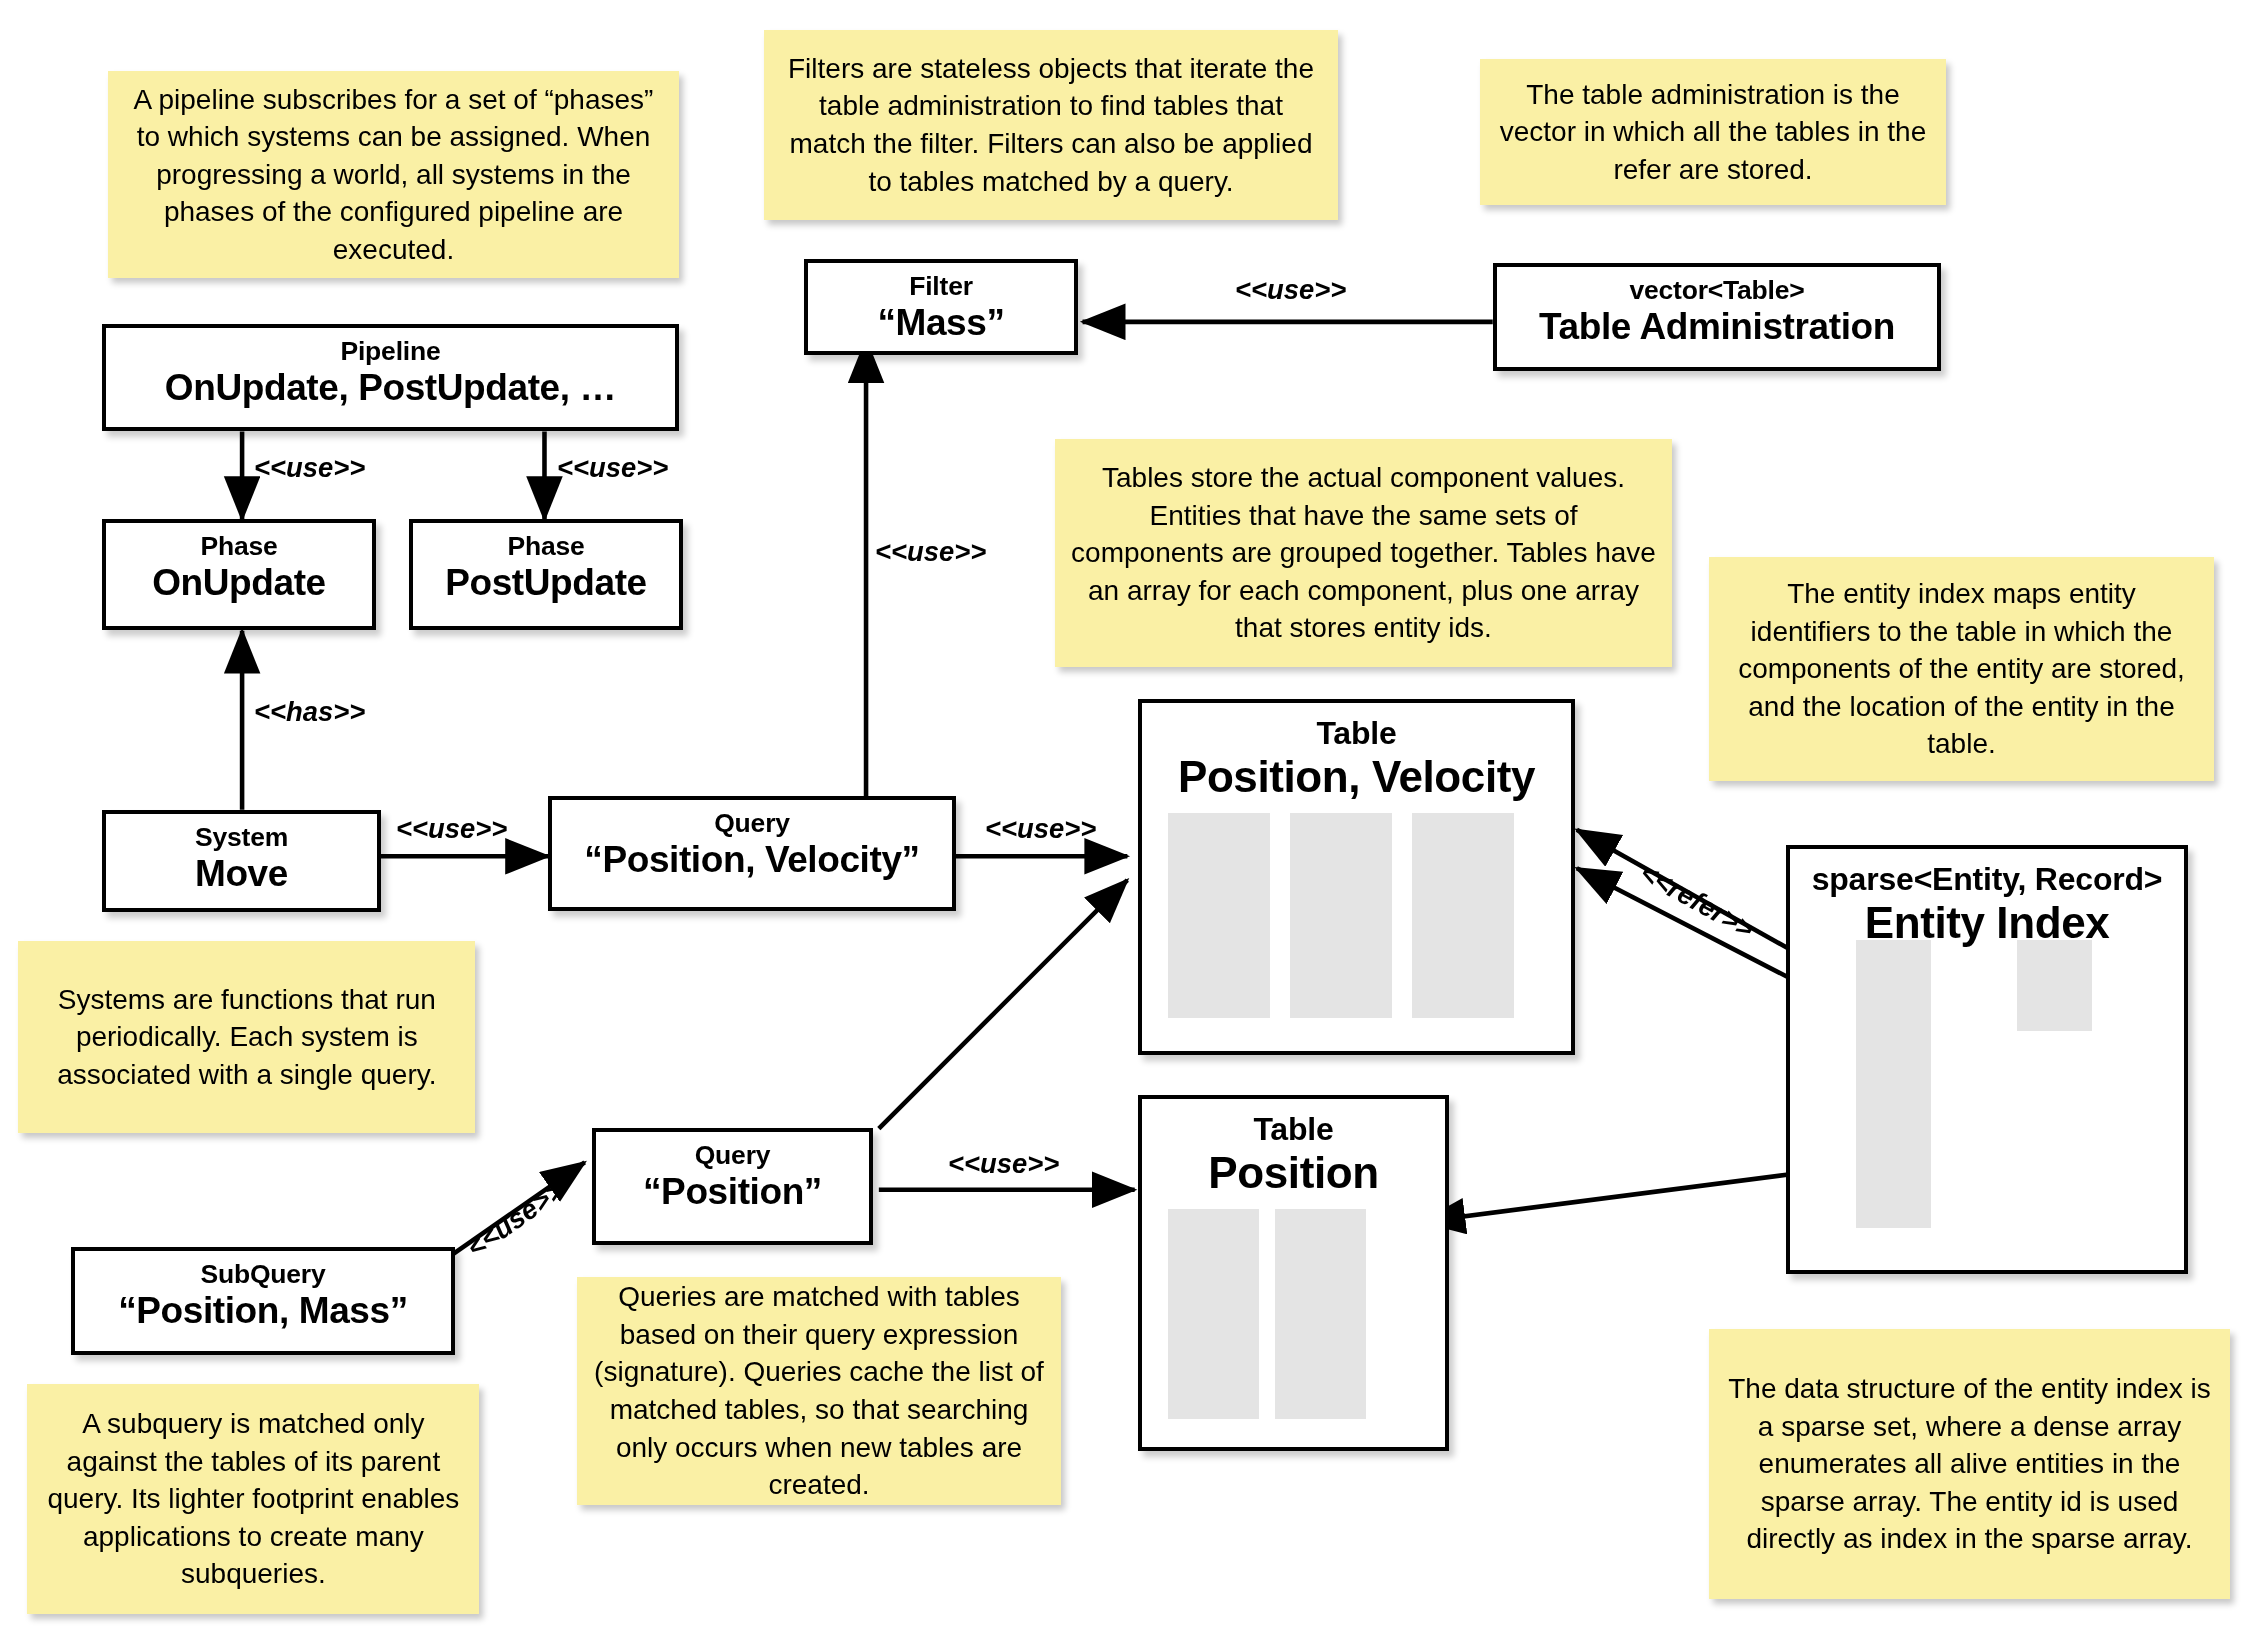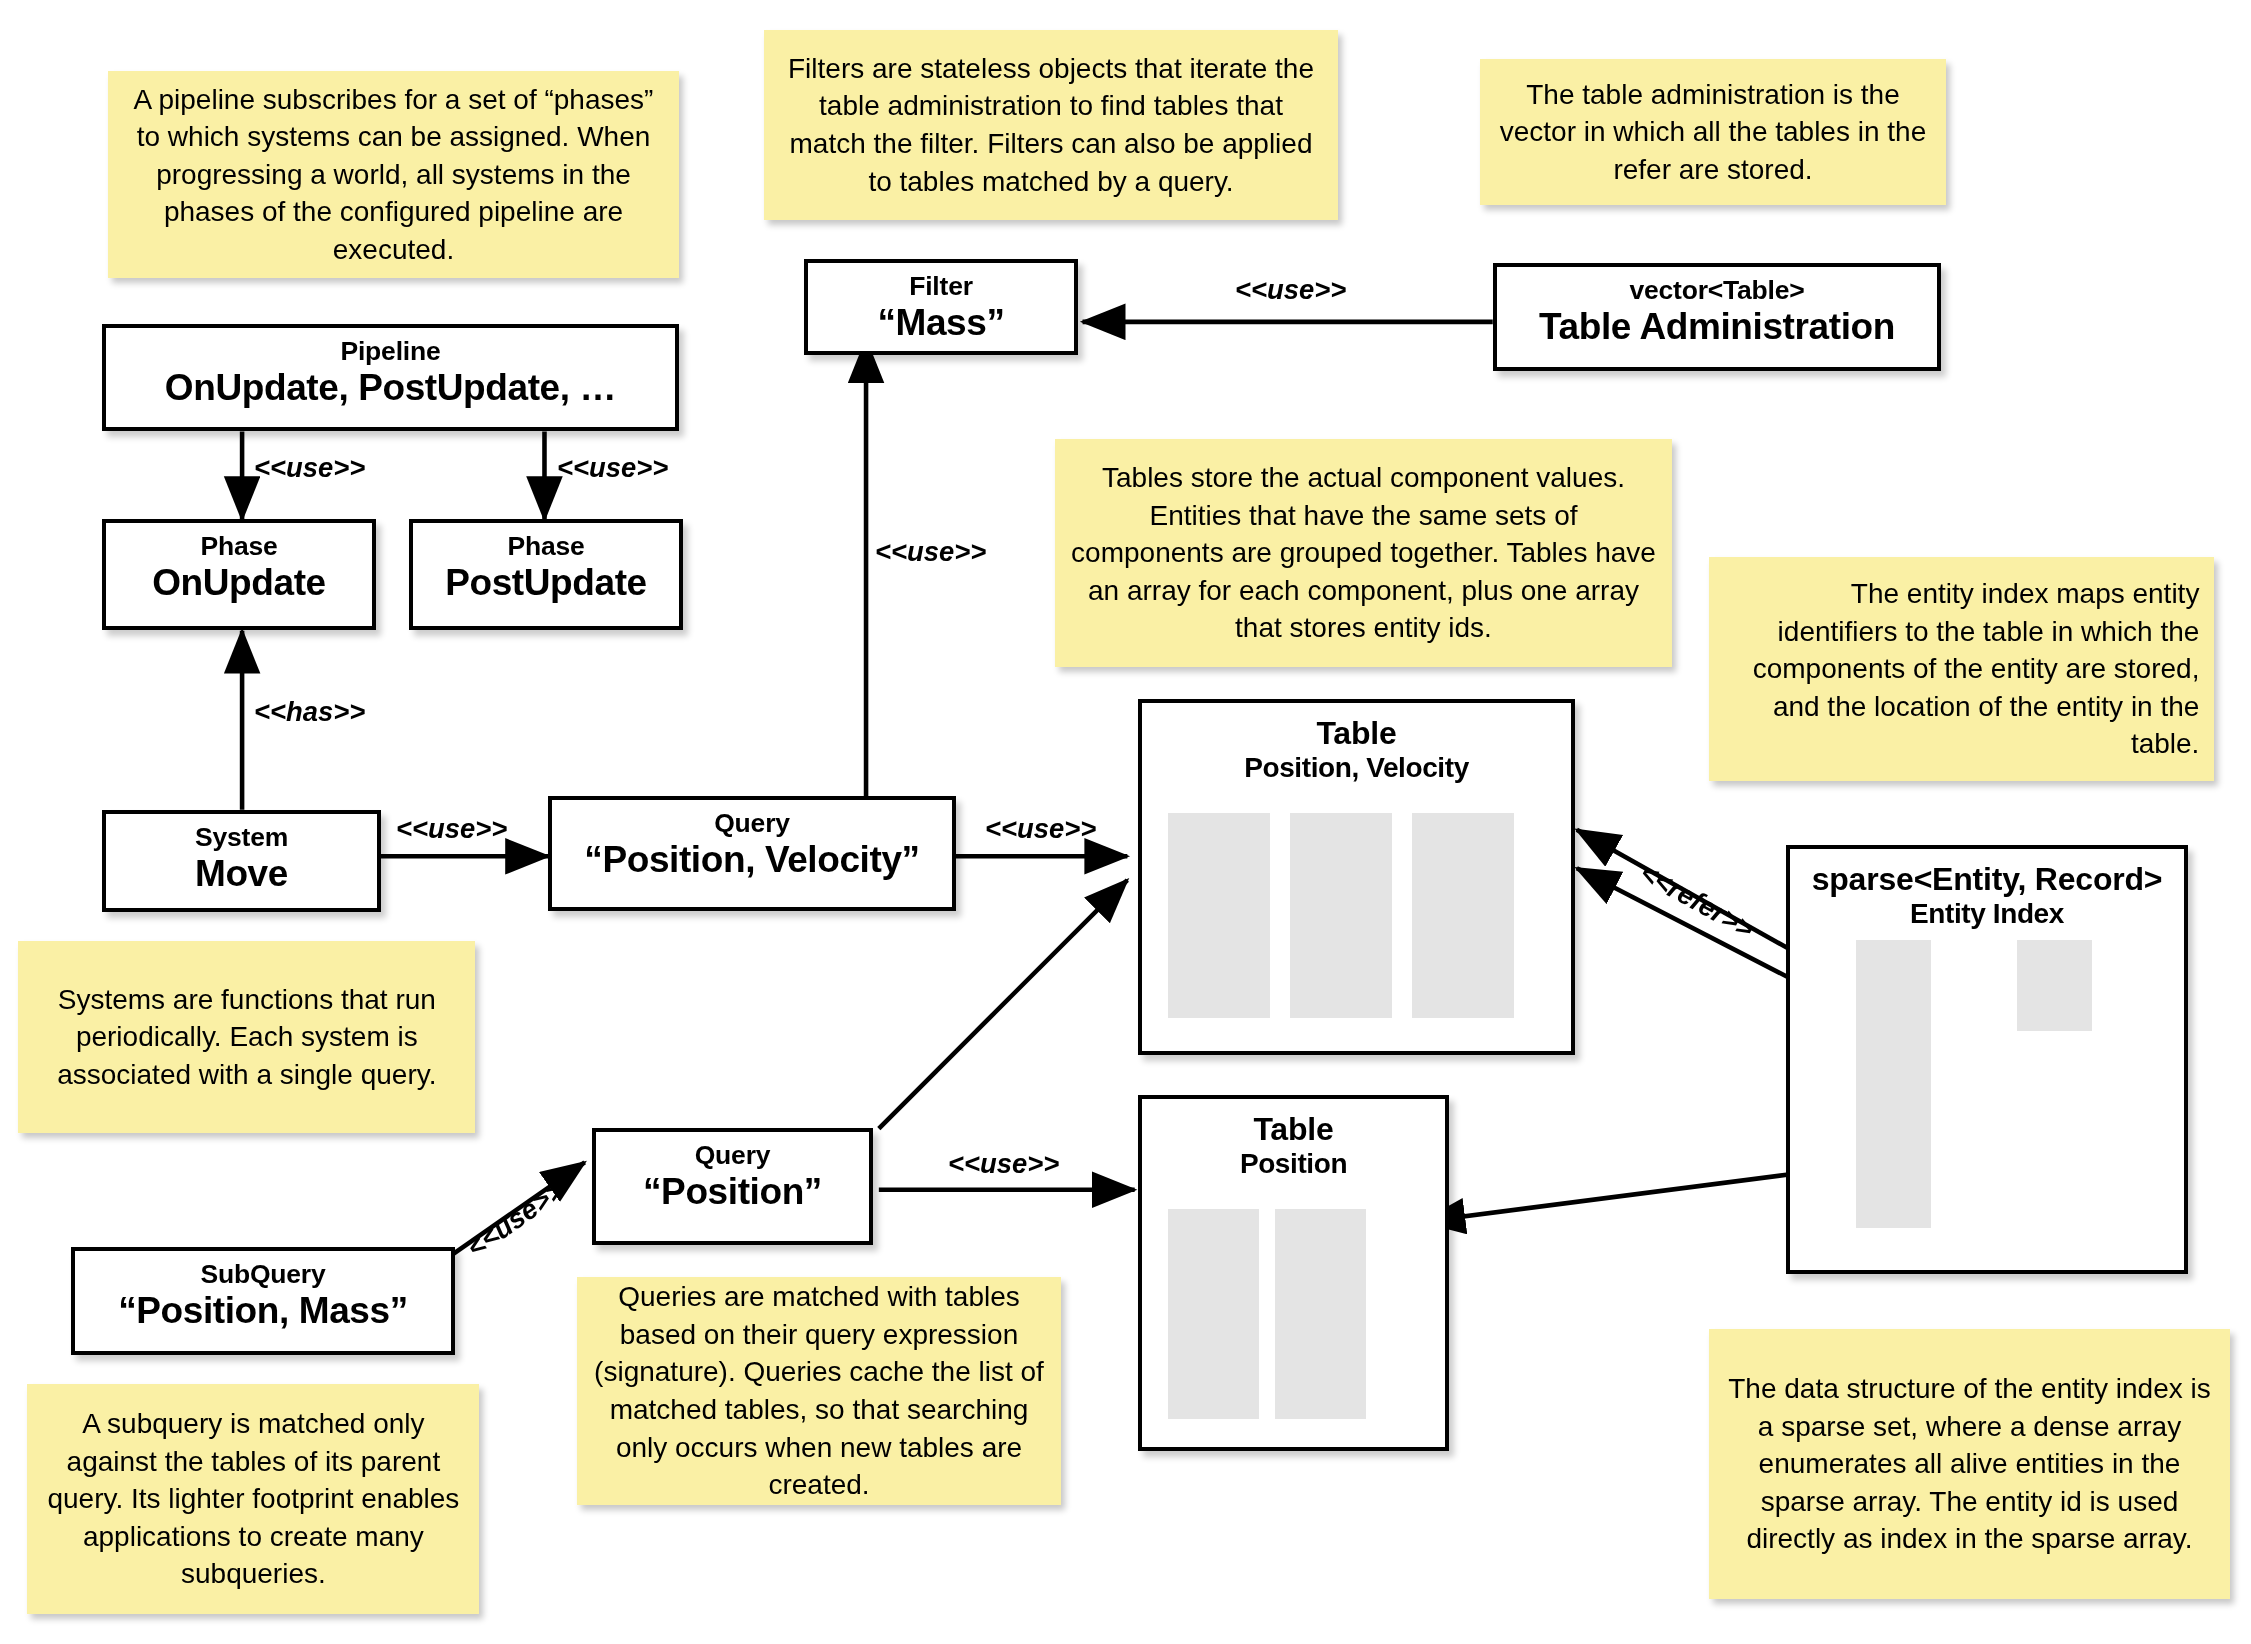--- a/index.html
+++ b/index.html
@@ -48,21 +48,21 @@
   .box .name{
     font-size:37px;
     font-weight:bold;
     line-height:1.12;
     color:#000;
     letter-spacing:-0.4px;
     white-space:nowrap;
   }
   .box.table-box{padding-top:12.8px;}
   .box.table-box .stereo{font-size:32px;}
-  .box.table-box .name{font-size:28px;}
+  .box.table-box .name{font-size:44px;}
   
   .col{
     position:absolute;
     background:#e4e4e4;
   }
   
   .elabel{
     position:absolute;
     font-size:27.4px;
     font-weight:bold;
@@ -124,21 +124,21 @@
   </svg>
 
   <div class="note" style="left:108px;top:71px;width:571px;height:207px;">A pipeline subscribes for a set of “phases” to which systems can be assigned. When progressing a world, all systems in the phases of the configured pipeline are executed.</div>
 
   <div class="note" style="left:764px;top:30px;width:574px;height:190px;">Filters are stateless objects that iterate the table administration to find tables that match the filter. Filters can also be applied to tables matched by a query.</div>
 
   <div class="note" style="left:1480px;top:59px;width:466px;height:146px;">The table administration is the vector in which all the tables in the refer are stored.</div>
 
   <div class="note" style="left:1055px;top:439px;width:617px;height:228px;">Tables store the actual component values. Entities that have the same sets of components are grouped together. Tables have an array for each component, plus one array that stores entity ids.</div>
 
-  <div class="note" style="left:1709px;top:557px;width:505px;height:224px;text-align:right;">The entity index maps entity identifiers to the table in which the components of the entity are stored, and the location of the entity in the table.</div>
+  <div class="note" style="left:1709px;top:557px;width:505px;height:224px;">The entity index maps entity identifiers to the table in which the components of the entity are stored, and the location of the entity in the table.</div>
 
   <div class="note" style="left:18.3px;top:941px;width:457px;height:192px;">Systems are functions that run periodically. Each system is associated with a single query.</div>
 
   <div class="note" style="left:577px;top:1277px;width:484px;height:228px;">Queries are matched with tables based on their query expression (signature). Queries cache the list of matched tables, so that searching only occurs when new tables are created.</div>
 
   <div class="note" style="left:27.4px;top:1384px;width:452px;height:230px;">A subquery is matched only against the tables of its parent query. Its lighter footprint enables applications to create many subqueries.</div>
 
   <div class="note" style="left:1709px;top:1329px;width:521px;height:270px;">The data structure of the entity index is a sparse set, where a dense array enumerates all alive entities in the sparse array. The entity id is used directly as index in the sparse array.</div>
 
   <div class="box" style="left:102px;top:324px;width:577px;height:107px;">

